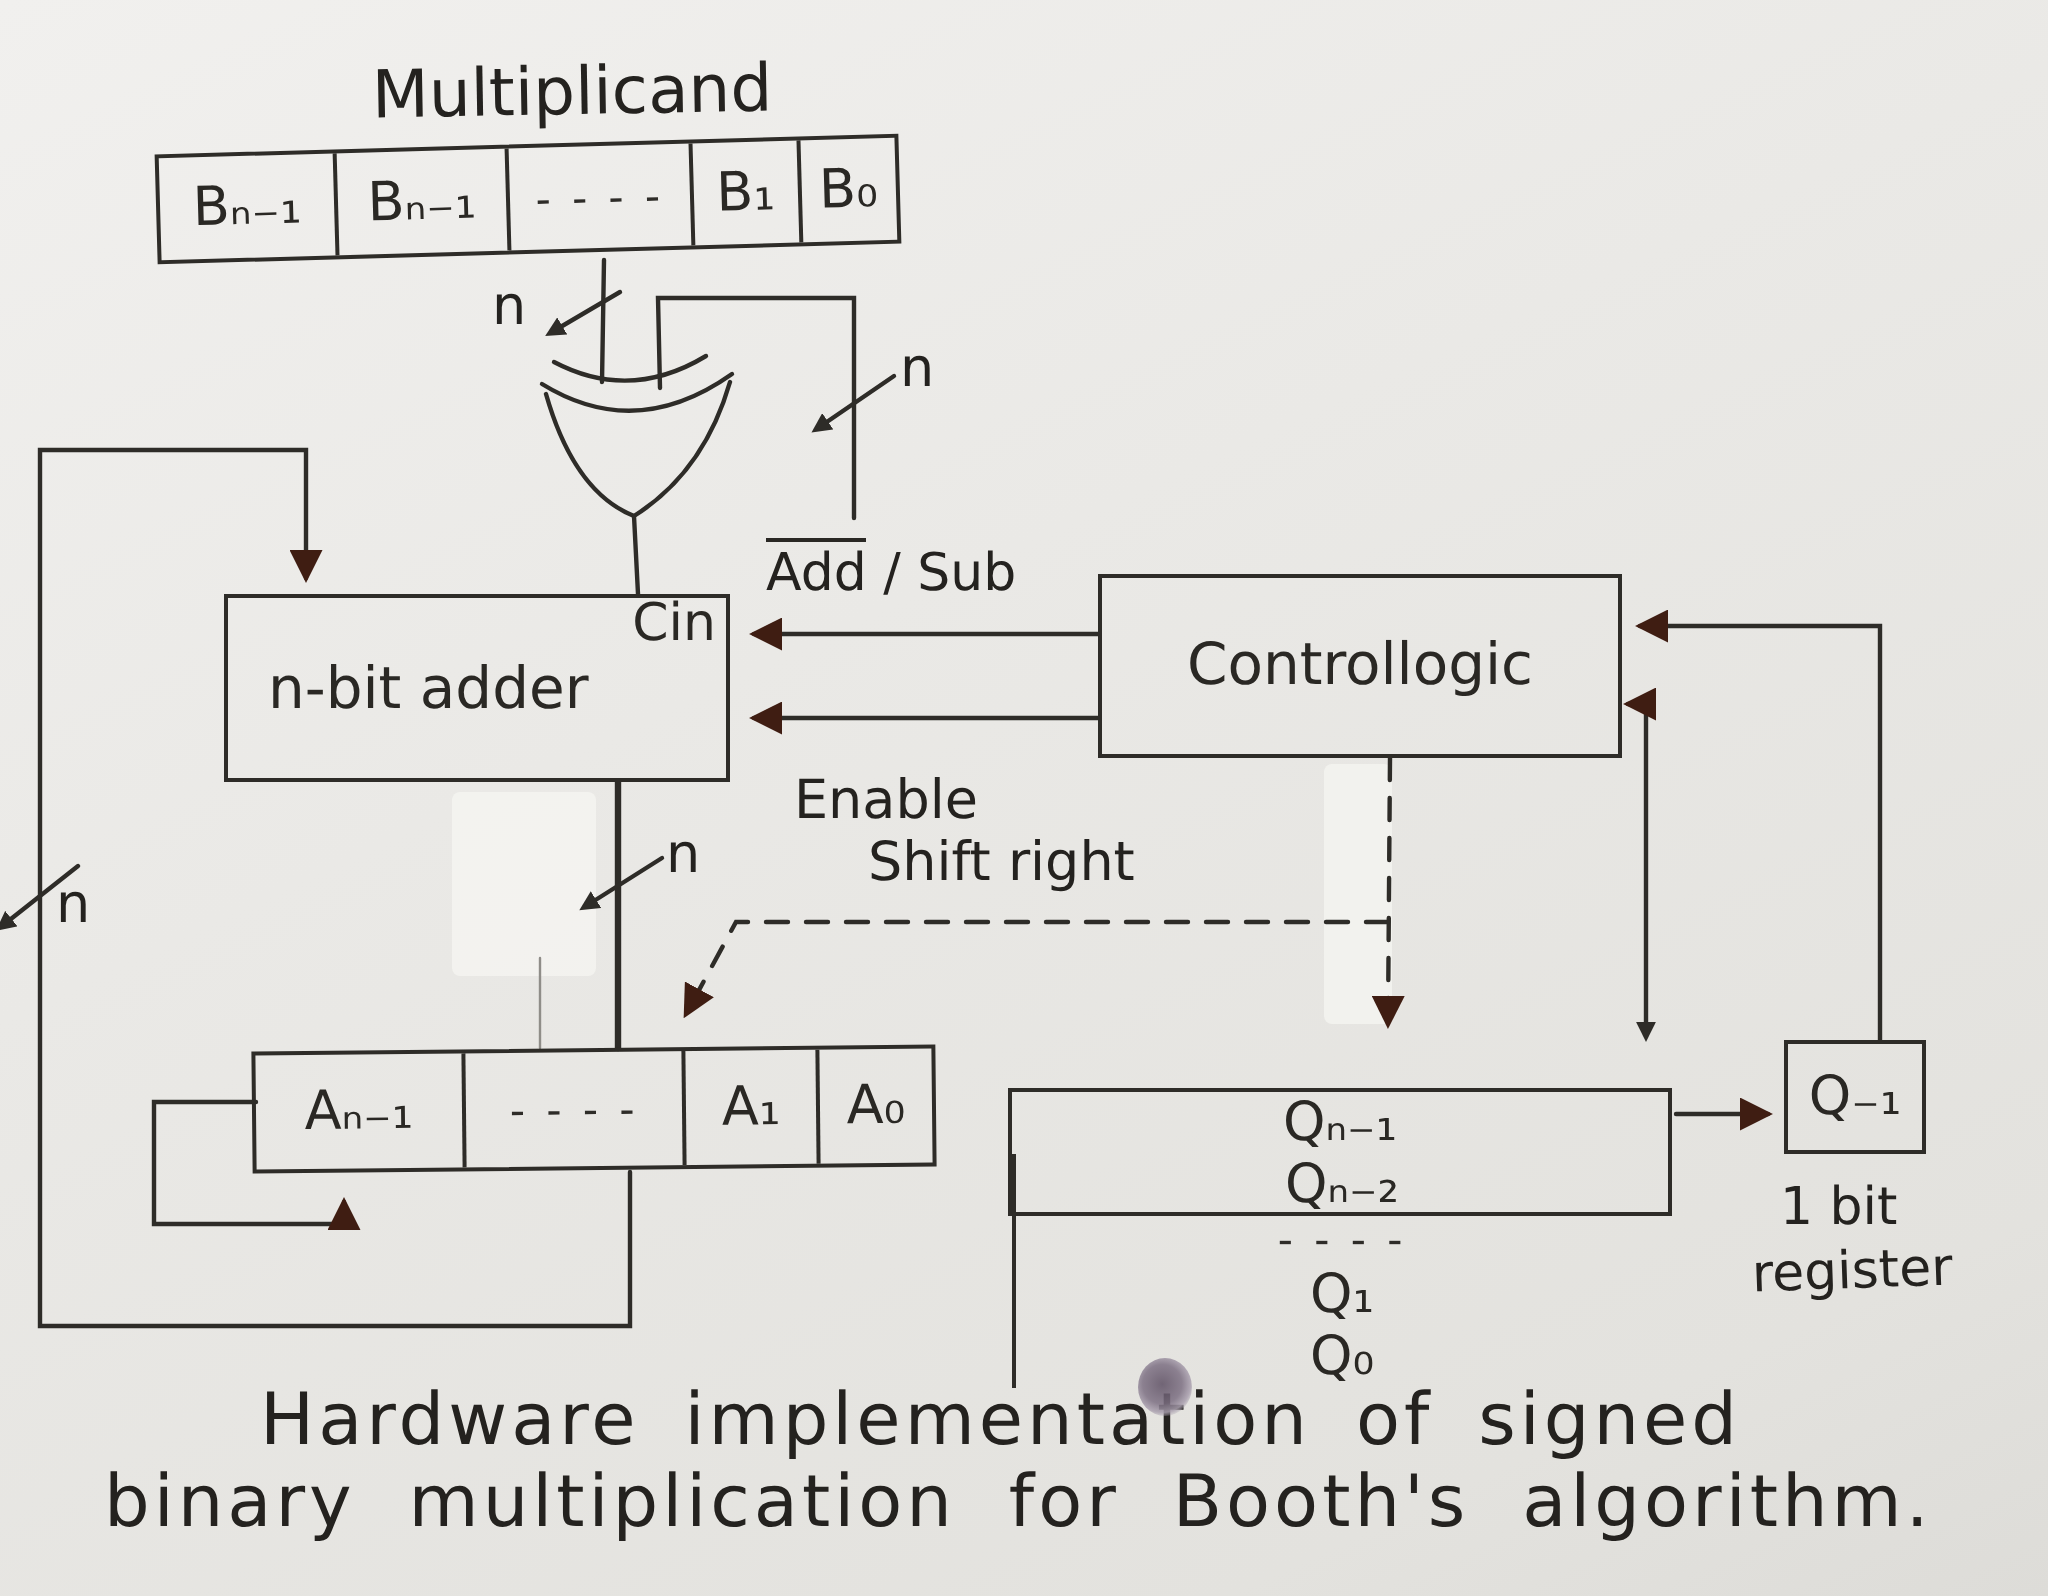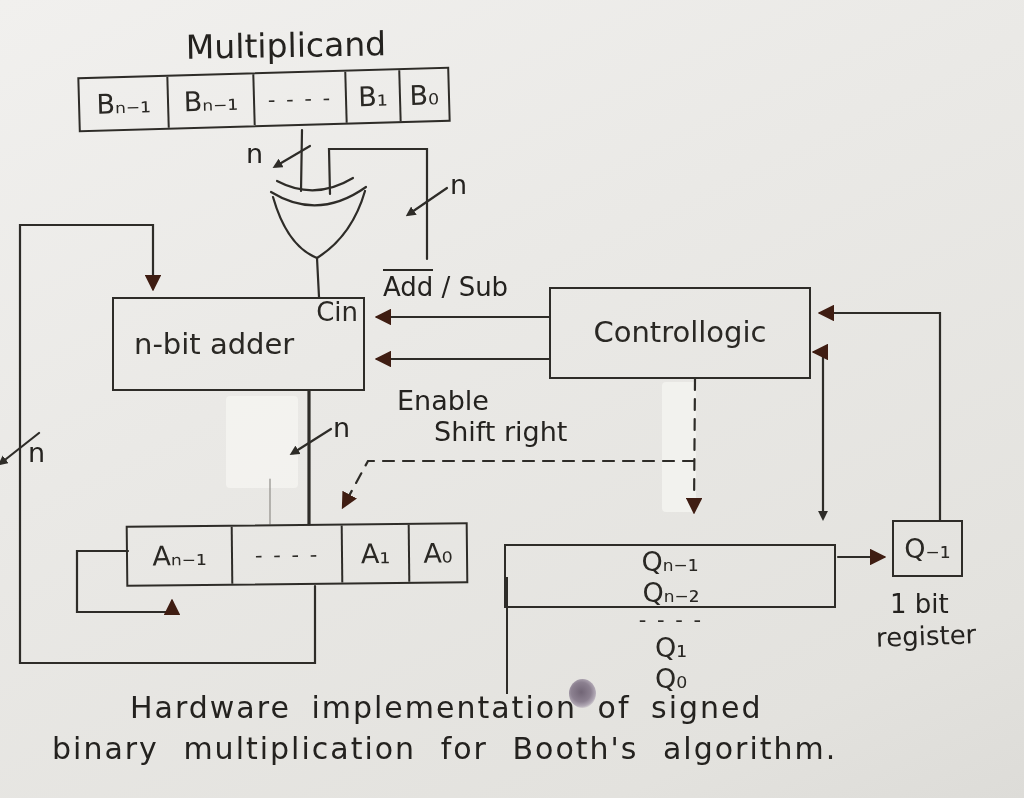--- a/index.html
+++ b/index.html
@@ -23,21 +23,21 @@
   .overl{border-top:2.4px solid #2a2824;padding-top:1px;margin-top:30px;}
   #adder-text{position:absolute;left:0;top:0;width:100%;height:100%;
         display:flex;align-items:center;justify-content:flex-start;padding-left:20px;
         box-sizing:border-box;font-size:29px;}
   #cin{position:absolute;right:5px;top:-2px;font-size:26px;}
   #control-text{position:absolute;left:0;top:0;width:100%;height:100%;
         display:flex;align-items:center;justify-content:center;
         font-size:29px;line-height:1.15;}
   #qm1-text{position:absolute;left:0;top:0;width:100%;height:100%;
         display:flex;align-items:center;justify-content:center;font-size:27px;}
-  .cap{font-size:30px;letter-spacing:2px;}
+  .cap{font-size:36px;letter-spacing:2px;}
   #ink-blob{position:absolute;left:569px;top:679px;width:27px;height:29px;z-index:4;
         border-radius:50%;
         background:radial-gradient(circle at 45% 45%, #5d4f63 0%, #7c6f82 45%, #a99fae 65%, rgba(180,175,182,0) 78%);
         opacity:.85;}
 </style>
 </head>
 <body>
 
 <div id="page">
 

